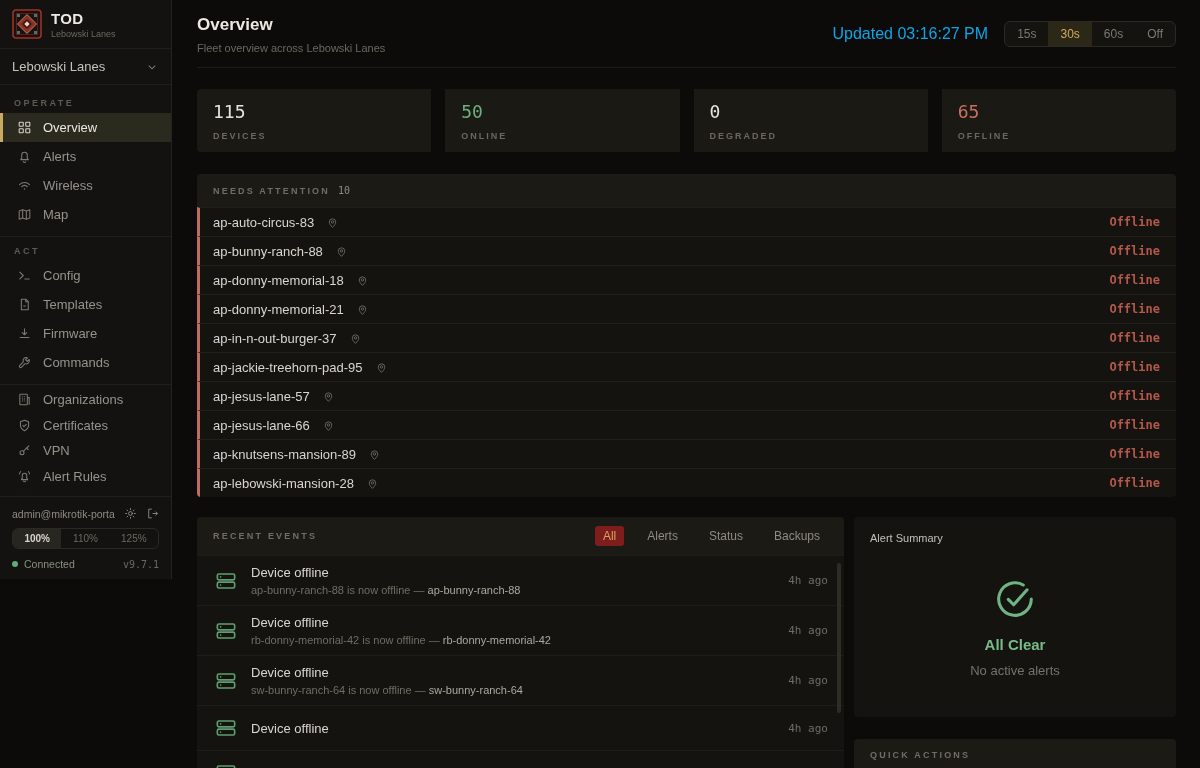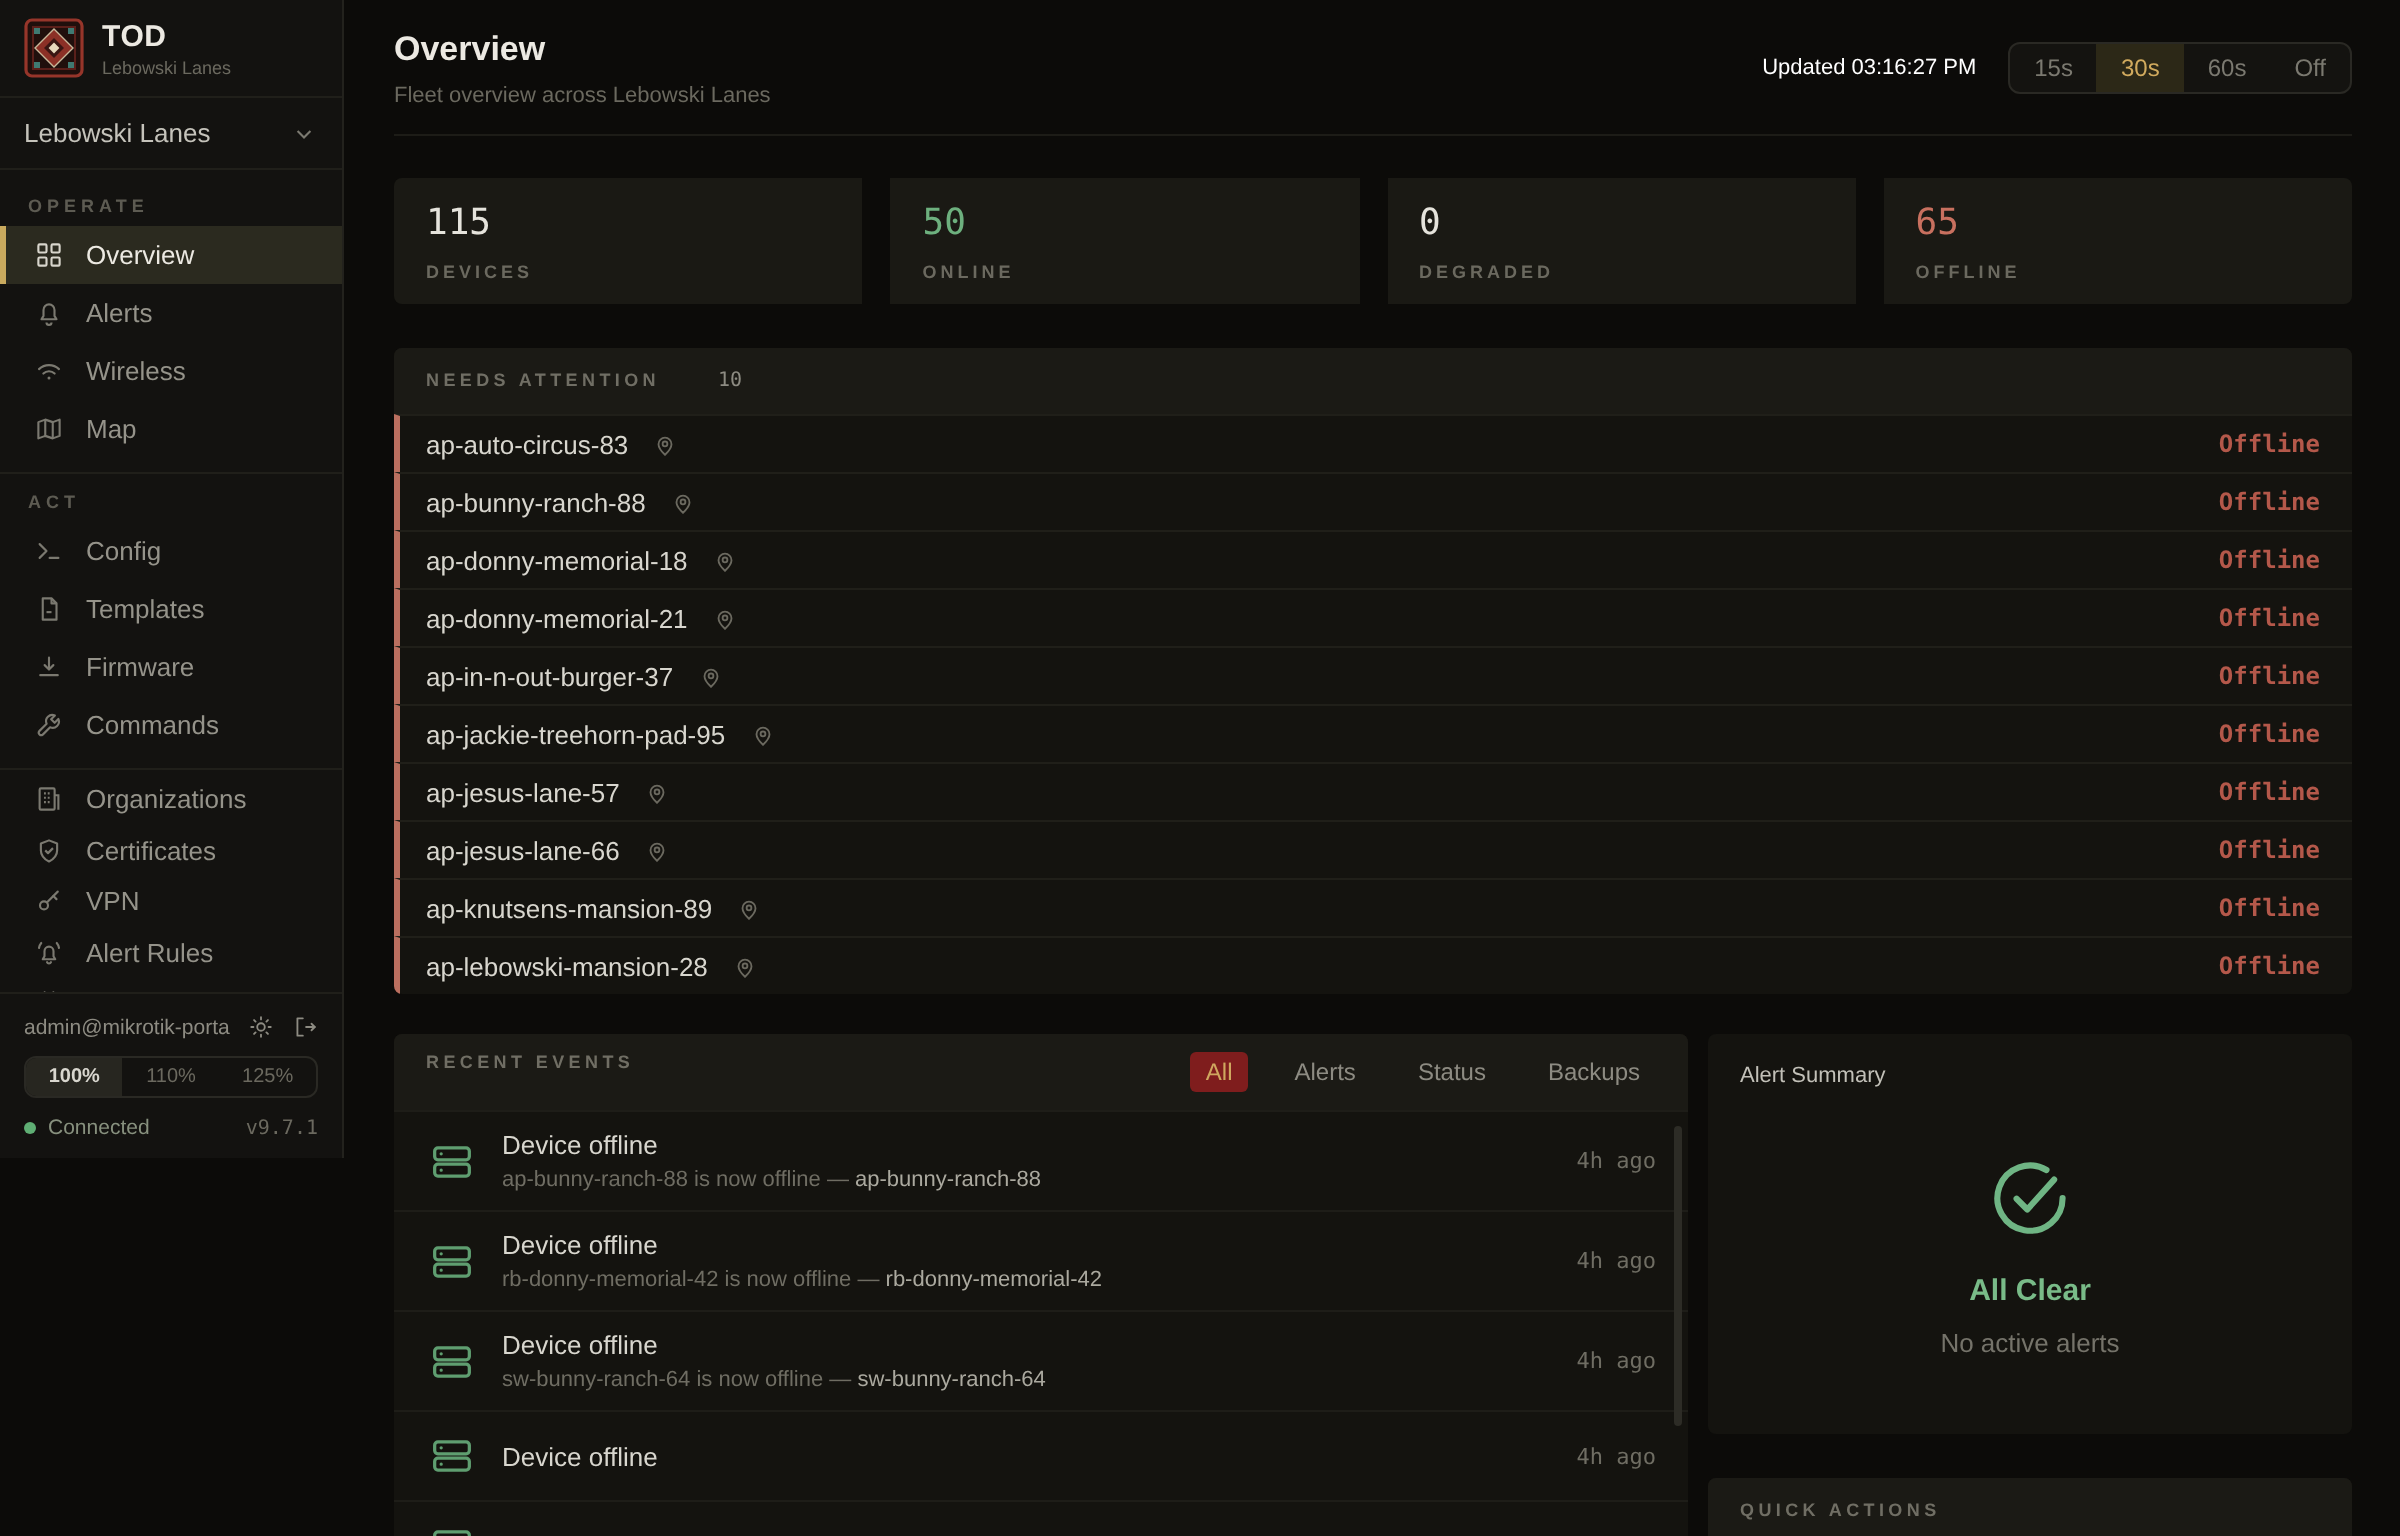--- a/index.html
+++ b/index.html
@@ -37,34 +37,34 @@
   .conn { color:#87907e; flex:1; }
   .version { font-size:10px; color:#6b695f; }
 
   
   .main { position:absolute; left:173px; top:0; width:1027px; height:768px; padding:0 24px; }
   .main-header { display:flex; align-items:flex-start; justify-content:space-between;
     padding:15px 0 13px; border-bottom:1px solid #1d1c17; }
   .page-title { font-size:17px; font-weight:700; color:#ece9e2; }
   .page-sub { font-size:11px; color:#6b695f; margin-top:7px; }
   .header-right { display:flex; align-items:center; margin-top:6px; }
-  .updated { font-size:11px; color:#ffffff; }
+  .updated { font-size:16px; color:#0ea5e9; }
   .seg { display:flex; margin-left:16px; border:1px solid #2a2924; border-radius:6px; background:#141310; overflow:hidden; }
   .seg-btn { padding:5px 12px; font-size:12px; color:#7b7970; cursor:pointer; }
   .seg-btn.active { background:#2c2817; color:#d2ab5e; }
 
   .stats { display:grid; grid-template-columns:1fr 1fr 1fr 1fr; gap:14px; margin-top:21px; border-radius:4px; overflow:hidden; }
   .stat { background:#1a1914; padding:12px 16px 11px; }
   .stat-value { font-family:"DejaVu Sans Mono", monospace; font-size:18px; color:#e5e3dc; }
   .stat.green .stat-value { color:#6db07e; }
   .stat.red .stat-value { color:#c8705f; }
   .stat-label { font-size:9px; letter-spacing:2px; color:#6b695f; margin-top:9px; font-weight:700; }
 
   .panel { background:#14130f; border-radius:4px; overflow:hidden; }
-  .panel-head { background:#1b1a15; padding:11px 16px; display:flex; align-items:flex-start;gap:21px; }
+  .panel-head { background:#1b1a15; padding:11px 16px; display:flex; align-items:center; }
   .panel-head-label { font-size:9px; letter-spacing:2.2px; color:#706e64; font-weight:700; }
   .count-badge { font-family:"DejaVu Sans Mono", monospace; font-size:10px; color:#8d8b82; margin-left:8px; }
 
   .attention { margin-top:22px; }
   .att-row { display:flex; align-items:center; height:29px; padding:0 16px 0 13px;
     border-left:3px solid #bb6f5f; border-top:1px solid #201f19; cursor:pointer; }
   .att-name { font-size:13px; color:#d8d6ce; }
   .att-pin { color:#6b695f; margin-left:12px; cursor:pointer; }
   .att-status { margin-left:auto; font-family:"DejaVu Sans Mono", monospace; font-size:12px; font-weight:700; color:#b4584a; }
 

